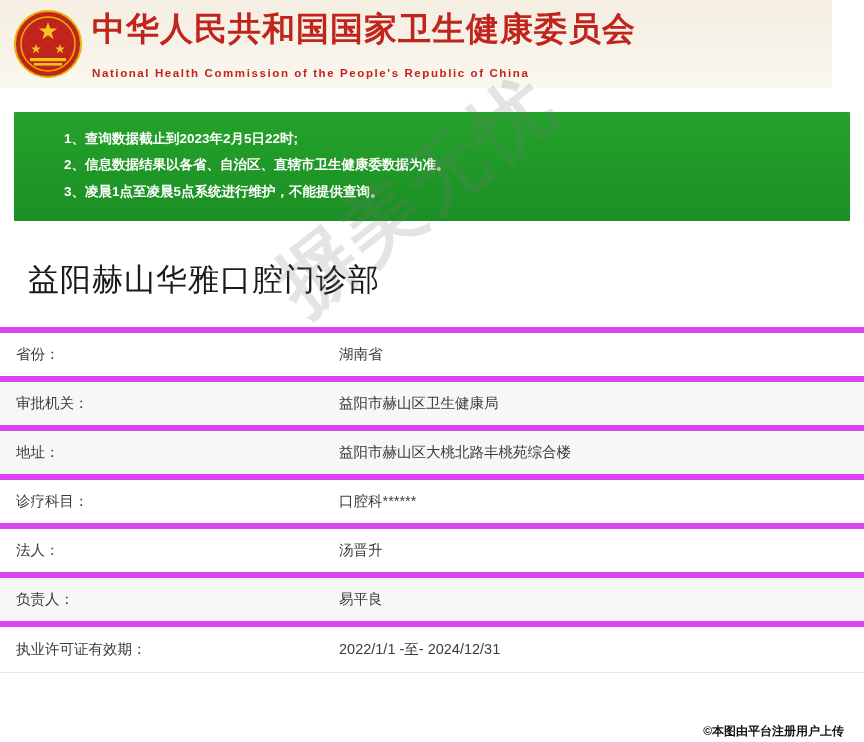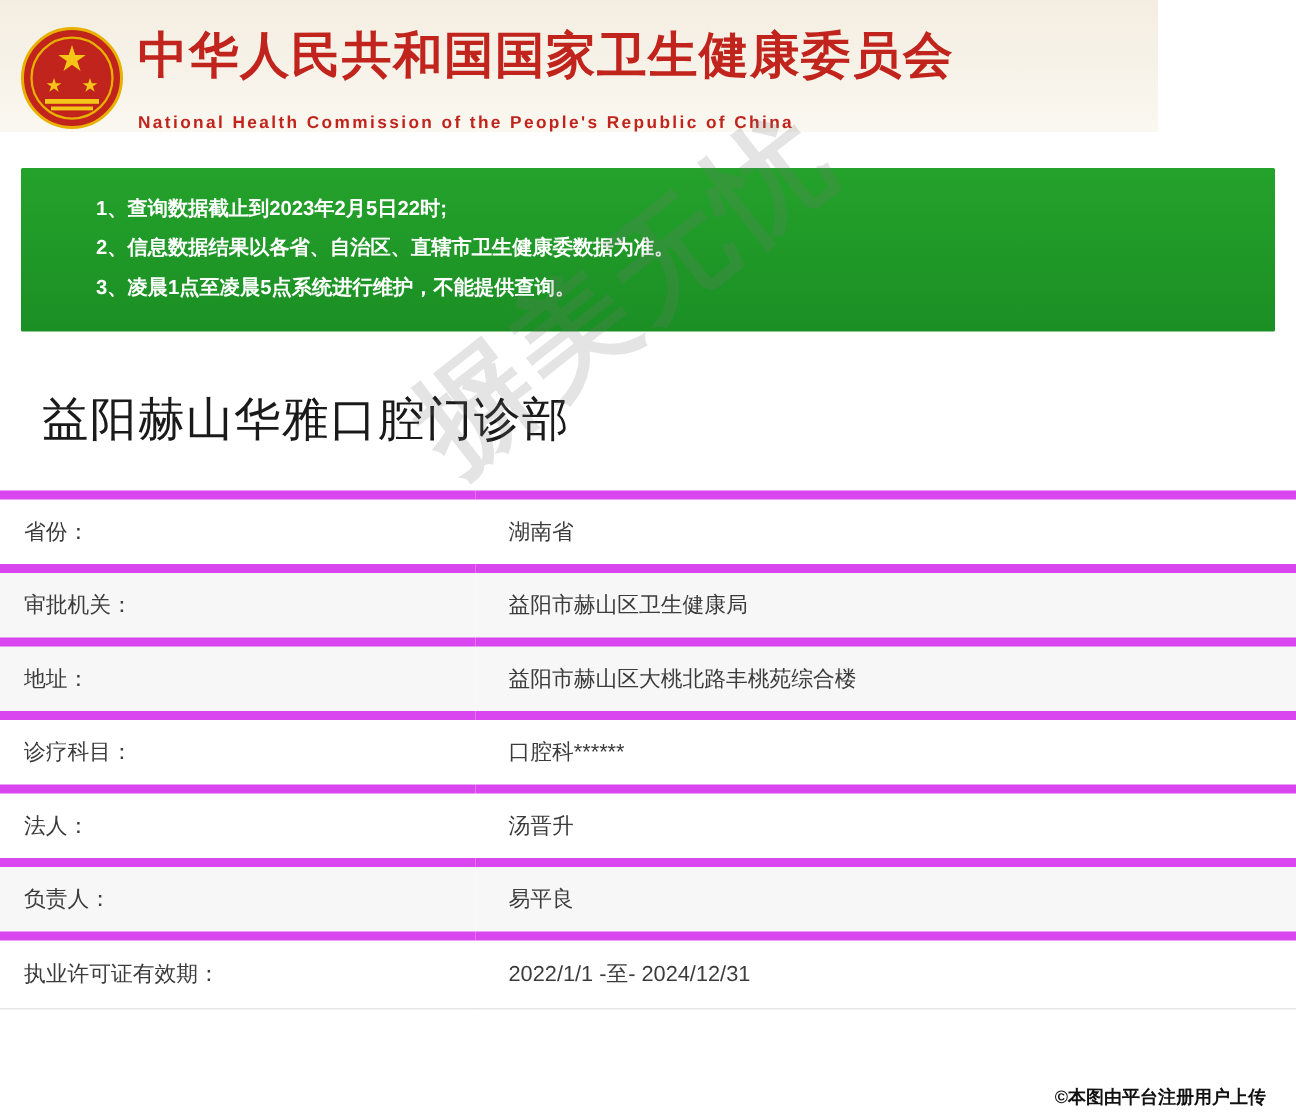--- a/index.html
+++ b/index.html
@@ -21,25 +21,25 @@
     width: 864px;
     height: 88px;
     background: #ffffff;
     position: relative;
     overflow: hidden;
   }
   .banner-inner {
     position: absolute;
     left: 0;
     top: 0;
-    width: 772px;
+    width: 832px;
     height: 88px;
     background: linear-gradient(to bottom, #f4eee2 0%, #f7f2e8 50%, #fbf8f1 100%);
     display: flex;
-    align-items: flex-end;
+    align-items: center;
   }
   .emblem {
     width: 72px;
     height: 72px;
     margin-left: 12px;
     margin-right: 8px;
     flex: none;
     position: relative;
   }
   .emblem svg { display: block; }

